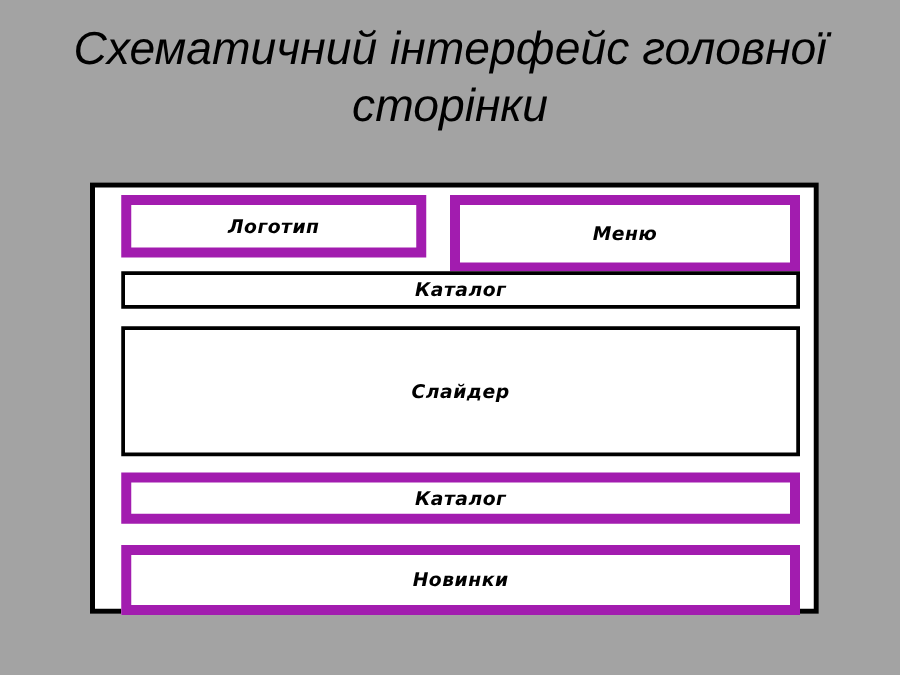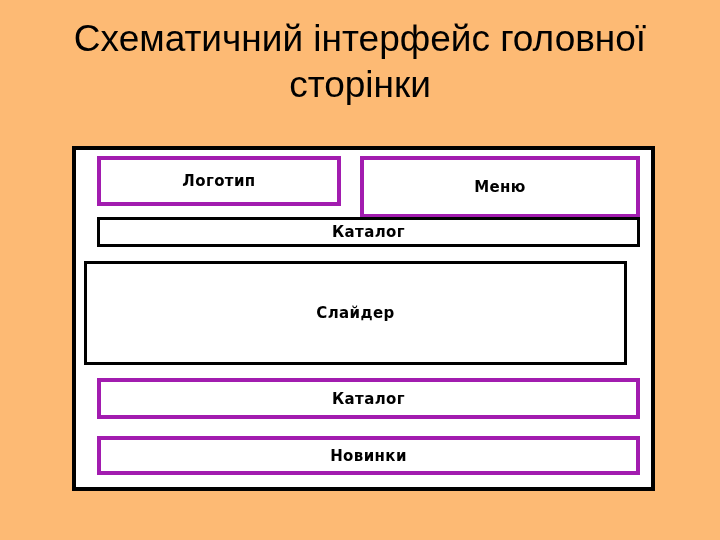--- a/index.html
+++ b/index.html
@@ -2,24 +2,25 @@
 <html><head>
 <meta charset="utf-8">
 <style>
   * { margin: 0; padding: 0; box-sizing: border-box; }
   html, body { background: #ffffff; }
 
   .slide {
     position: relative;
     width: 720px;
     height: 540px;
-    background: #fdba74;
+    background: #a3a3a3;
     overflow: hidden;
     font-family: "Liberation Sans", sans-serif;
     color: #000000;
+    font-style: italic;
   }
 
   .title {
     position: absolute;
     top: 16px;
     left: 50%;
     transform: translateX(-50%);
     width: 610px;
     text-align: center;
     font-family: "Liberation Sans", sans-serif;
@@ -50,29 +51,29 @@
 
   .box .label {
     font-family: "DejaVu Sans", "Liberation Sans", sans-serif;
     font-weight: 700;
     font-size: 15px;
     letter-spacing: 0.4px;
     color: #000000;
     white-space: nowrap;
   }
 
-  .border-4 { border: 4px solid #a21caf; }
+  .border-4 { border: 8px solid #a21caf; }
   .border-3 { border: 3px solid #000000; }
 
   .box-logo     { left: 21px;  top: 6px;   width: 244px; height: 50px; }
   .box-menu     { left: 284px; top: 6px;   width: 280px; height: 62px; }
   .box-catalog1 { left: 21px;  top: 67px;  width: 543px; height: 30px; }
-  .box-slider   { left: 8px;  top: 111px; width: 543px; height: 104px; }
+  .box-slider   { left: 21px;  top: 111px; width: 543px; height: 104px; }
   .box-catalog2 { left: 21px;  top: 228px; width: 543px; height: 41px; }
-  .box-new      { left: 21px;  top: 286px; width: 543px; height: 39px; }
+  .box-new      { left: 21px;  top: 286px; width: 543px; height: 56px; }
 </style>
 </head>
 <body>
 
 <div class="slide">
 
   <h1 class="title">Схематичний інтерфейс головної сторінки</h1>
 
   <div class="frame">
 

